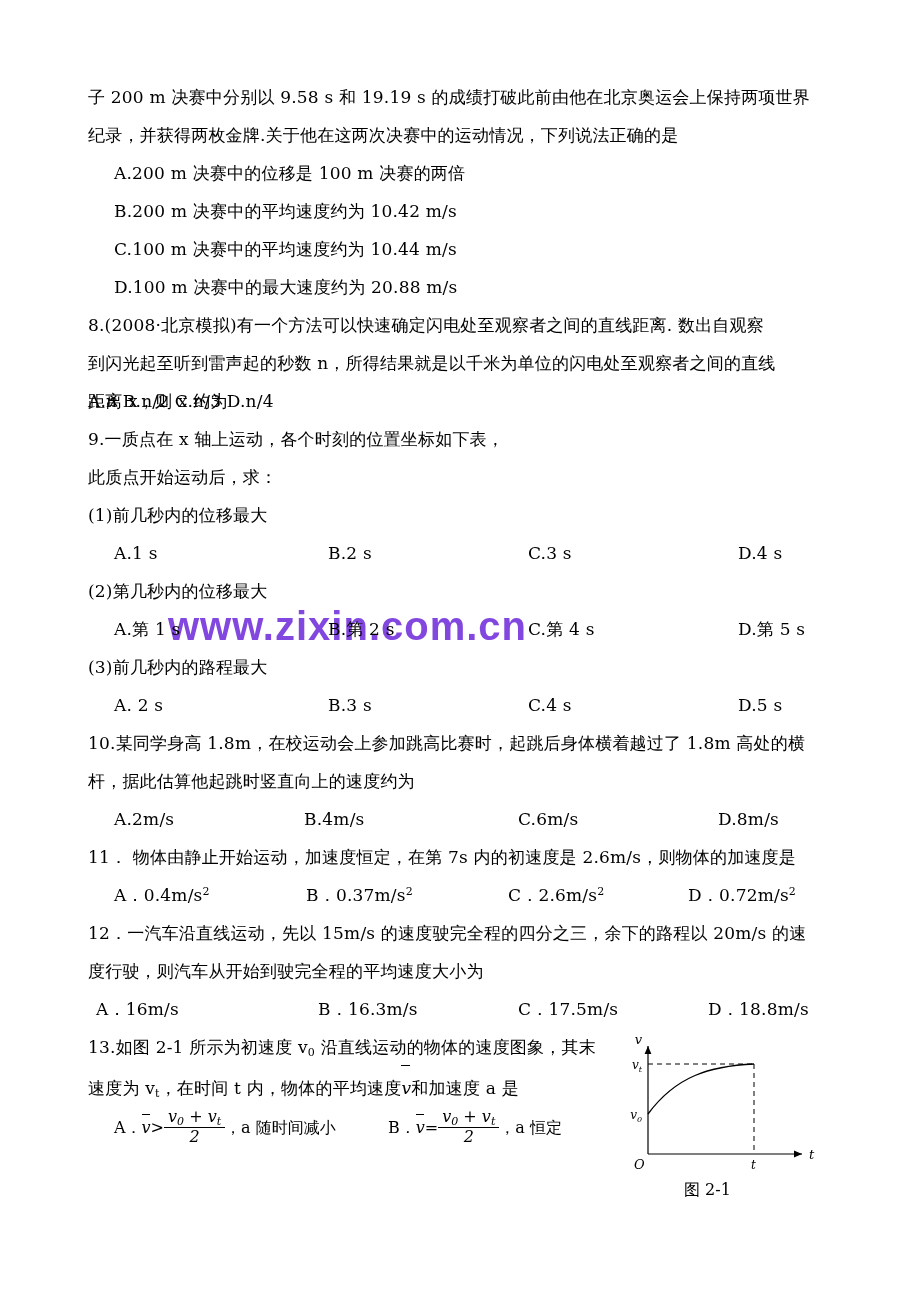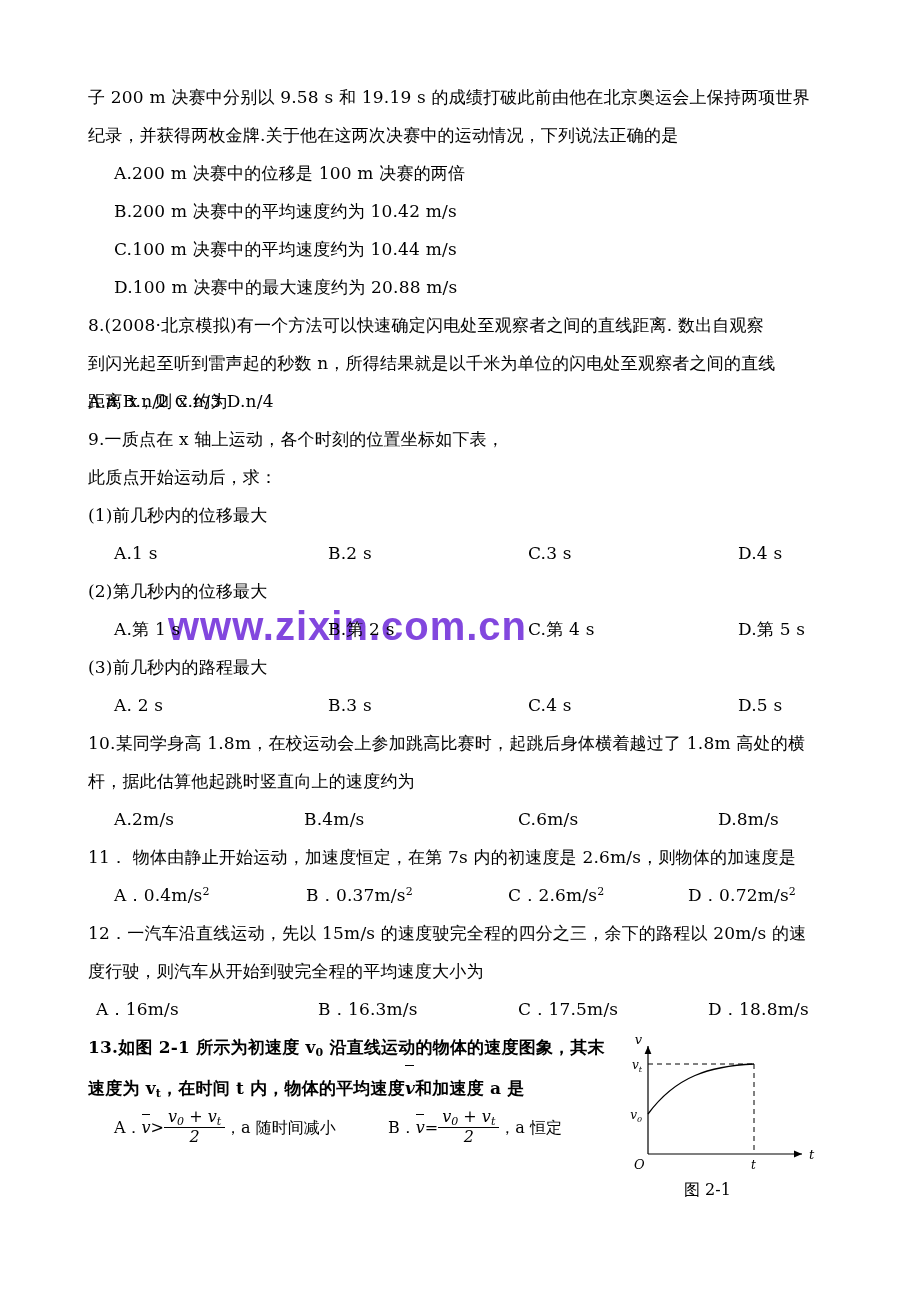--- a/index.html
+++ b/index.html
@@ -126,21 +126,20 @@
     top: -4px;
     border-top: 1px solid #000;
   }
 
   
   .q13 {
     position: relative;
   }
   .q13 .text-col {
     width: 530px;
-    font-weight: bold;
   }
   .figure {
     position: absolute;
     right: 0px;
     top: 4px;
     width: 232px;
     height: 150px;
   }
   .fig-caption {
     position: absolute;

